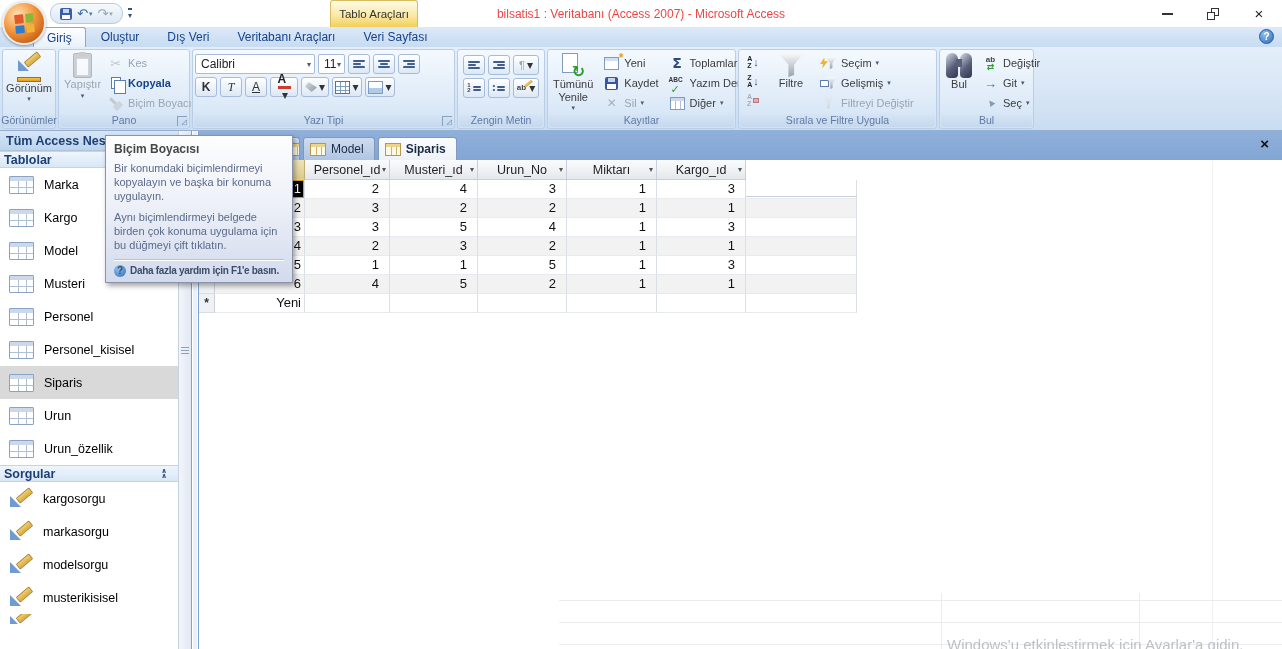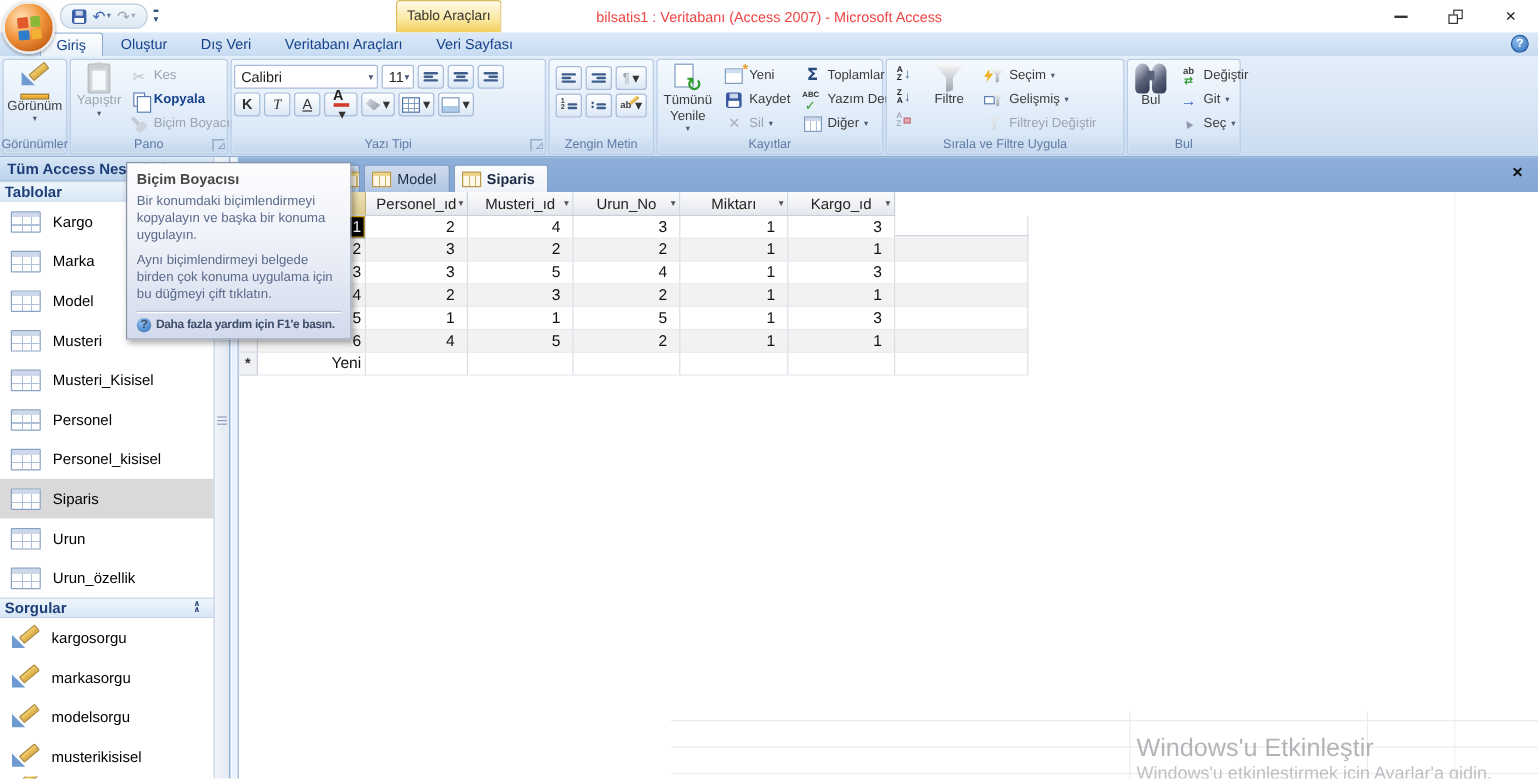--- a/index.html
+++ b/index.html
@@ -542,37 +542,33 @@
   </div>
 
   <div class="nav">
     <div class="nav-header">Tüm Access Nesneleri</div>
     <div class="nav-sec">
         <span>Tablolar</span>
       </div>
     <div id="navTables">
         <div class="nav-item">
           <span class="tico"></span>
+          <span class="nlbl">Marka</span>
+        </div>
+        <div class="nav-item">
+          <span class="tico"></span>
           <span class="nlbl">Kargo</span>
         </div>
         <div class="nav-item">
           <span class="tico"></span>
-          <span class="nlbl">Marka</span>
-        </div>
-        <div class="nav-item">
-          <span class="tico"></span>
           <span class="nlbl">Model</span>
         </div>
         <div class="nav-item">
           <span class="tico"></span>
           <span class="nlbl">Musteri</span>
-        </div>
-        <div class="nav-item">
-          <span class="tico"></span>
-          <span class="nlbl">Musteri_Kisisel</span>
         </div>
         <div class="nav-item">
           <span class="tico"></span>
           <span class="nlbl">Personel</span>
         </div>
         <div class="nav-item">
           <span class="tico"></span>
           <span class="nlbl">Personel_kisisel</span>
         </div>
         <div class="nav-item selected">
@@ -741,21 +737,20 @@
           <div class="scell dc" style="width: 89px;"></div>
           <div class="scell dc" style="width: 111px;"></div>
         </div>
       </div>
     <div class="flv" style="left:1013px;top:29px;bottom:0;width:1px"></div>
     <div class="fl" style="left:360px;right:0;top:469px;height:1px"></div>
     <div class="fl" style="left:360px;right:0;top:491px;height:1px"></div>
     <div class="fl" style="left:360px;right:0;top:513px;height:1px"></div>
     <div class="fl" style="left:742px;top:462px;bottom:0;width:1px"></div>
     <div class="fl" style="left:940px;top:462px;bottom:0;width:1px"></div>
-    <div class="wm1">Windows'u Etkinleştir</div>
     <div class="wm2">Windows'u etkinleştirmek için Ayarlar'a gidin.</div>
   </div>
 
   <div class="tooltip">
     <div class="tt-title">Biçim Boyacısı</div>
     <div class="tt-p">Bir konumdaki biçimlendirmeyi kopyalayın ve başka bir konuma uygulayın.</div>
     <div class="tt-p">Aynı biçimlendirmeyi belgede birden çok konuma uygulama için bu düğmeyi çift tıklatın.</div>
     <div class="tt-div"></div>
     <div class="tt-help">
       <span class="tt-qicon">?</span>

